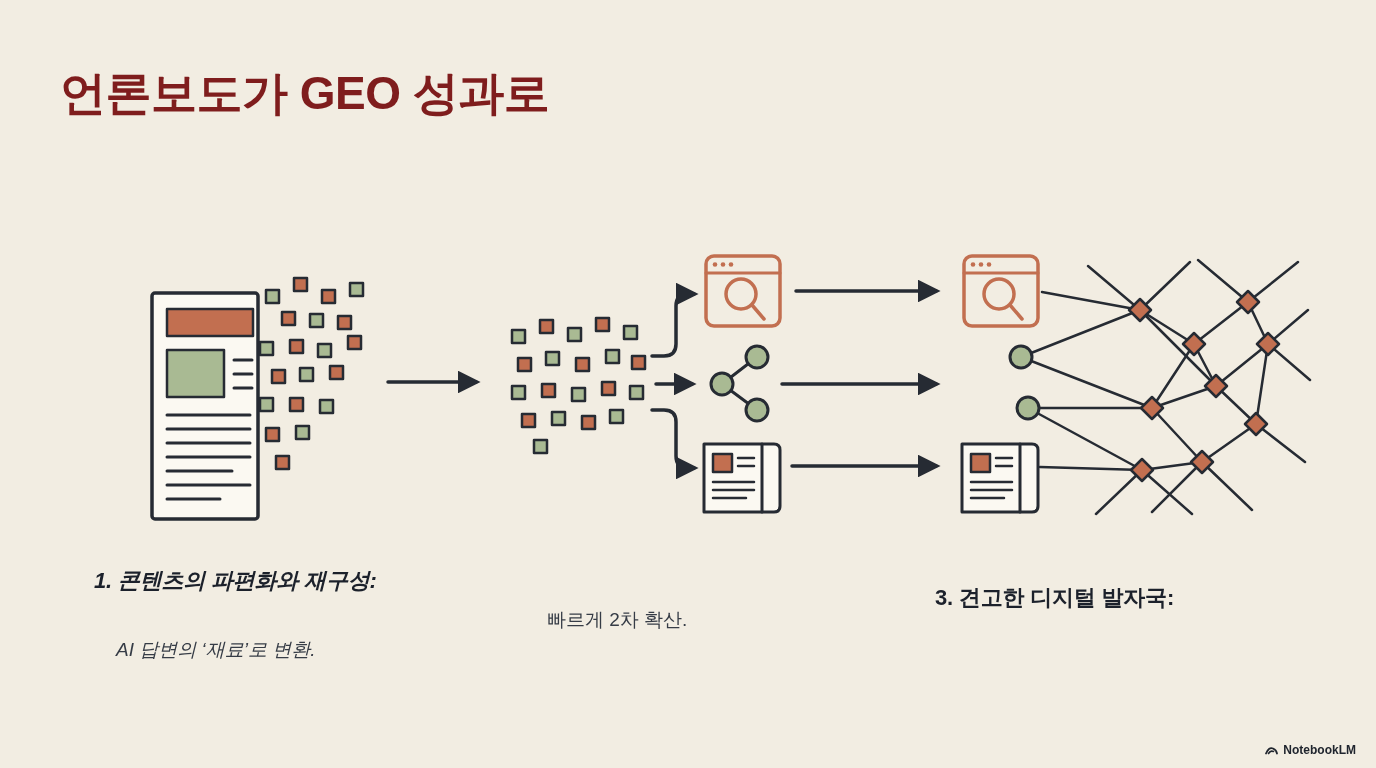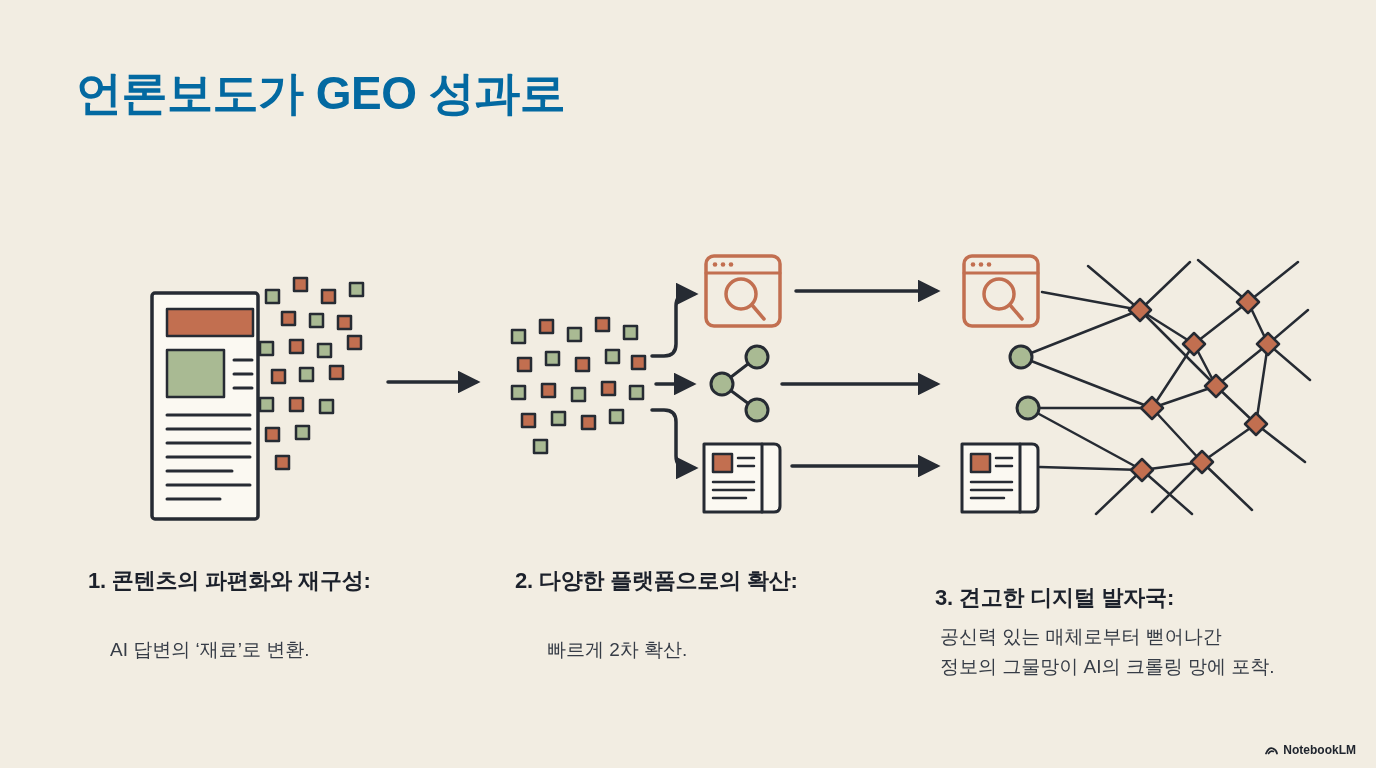--- a/index.html
+++ b/index.html
@@ -1,29 +1,29 @@
 <!DOCTYPE html>
 <html><head>
 <meta charset="utf-8">
 <style>
   * { margin:0; padding:0; box-sizing:border-box; }
   html,body { width:1376px; height:768px; }
   body { font-family:"Liberation Sans","DejaVu Sans",sans-serif; background:#e9e4d9; }
   .page { position:relative; width:1376px; height:768px; background:#f2ede2; overflow:hidden; }
 
-  .title { position:absolute; left:76px; top:58px; font-size:46px; font-weight:800;
-           color:#0369a1; line-height:1.55; letter-spacing:-0.5px; }
+  .title { position:absolute; left:60px; top:58px; font-size:46px; font-weight:800;
+           color:#7f1d1d; line-height:1.55; letter-spacing:-0.5px; }
   .title .t-line { display:block; }
 
   svg.diagram { position:absolute; left:0; top:0; width:1376px; height:768px; }
 
   .caption { position:absolute; top:566px; width:420px; }
   .caption h3 { font-size:22px; font-weight:800; color:#1c212b; letter-spacing:-0.2px; }
   .caption p  { margin-top:9px; font-size:19px; line-height:1.6; color:#363c46; }
-  .caption-1 { left:88px; }  .caption-1 p { padding-left:22px; }
+  .caption-1 { left:94px;font-style:italic; }  .caption-1 p { padding-left:22px; }
   .caption-2 { left:515px; } .caption-2 p { padding-left:32px; }
   .caption-3 { left:935px;margin-top:17px; } .caption-3 p { padding-left:5px; }
 
   .brand { position:absolute; right:20px; bottom:11px; display:flex; align-items:center;
            gap:5px; font-size:12px; font-weight:700; color:#20252e; }
 </style>
 </head>
 <body>
 
 <div class="page">
@@ -224,32 +224,27 @@
 
   <section>
     <div class="caption caption-1">
       <h3>1. 콘텐츠의 파편화와 재구성:</h3>
       <p>
         <br>
         <span>AI 답변의 ‘재료’로 변환.</span>
       </p>
     </div>
     <div class="caption caption-2">
-      <h3>2. 다양한 플랫폼으로의 확산:</h3>
       <p>
         <br>
         <span>빠르게 2차 확산.</span>
       </p>
     </div>
     <div class="caption caption-3">
       <h3>3. 견고한 디지털 발자국:</h3>
-      <p>
-        <span>공신력 있는 매체로부터 뻗어나간</span><br>
-        <span>정보의 그물망이 AI의 크롤링 망에 포착.</span>
-      </p>
     </div>
   </section>
 
   <div class="brand">
     <svg width="13" height="13" viewBox="0 0 13 13">
       <path d="M1,9.5 Q4,2.5 8,4.5 Q11.5,6.2 12,9.5" fill="none" stroke="#20252e" stroke-width="1.8" stroke-linecap="round"></path>
       <path d="M3.5,9.5 Q5.5,6 8.5,7.5" fill="none" stroke="#20252e" stroke-width="1.6" stroke-linecap="round"></path>
     </svg>
     <span>NotebookLM</span>
   </div>

